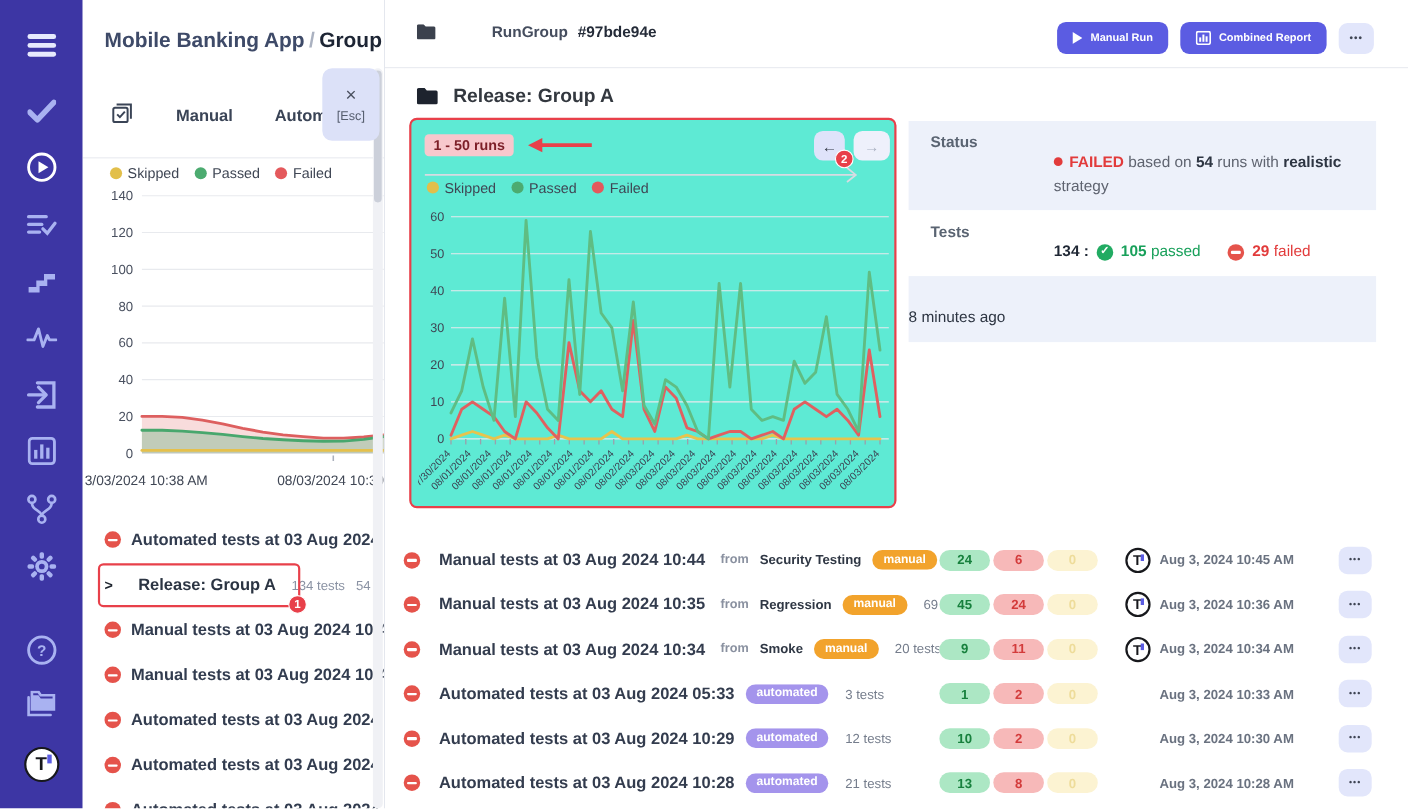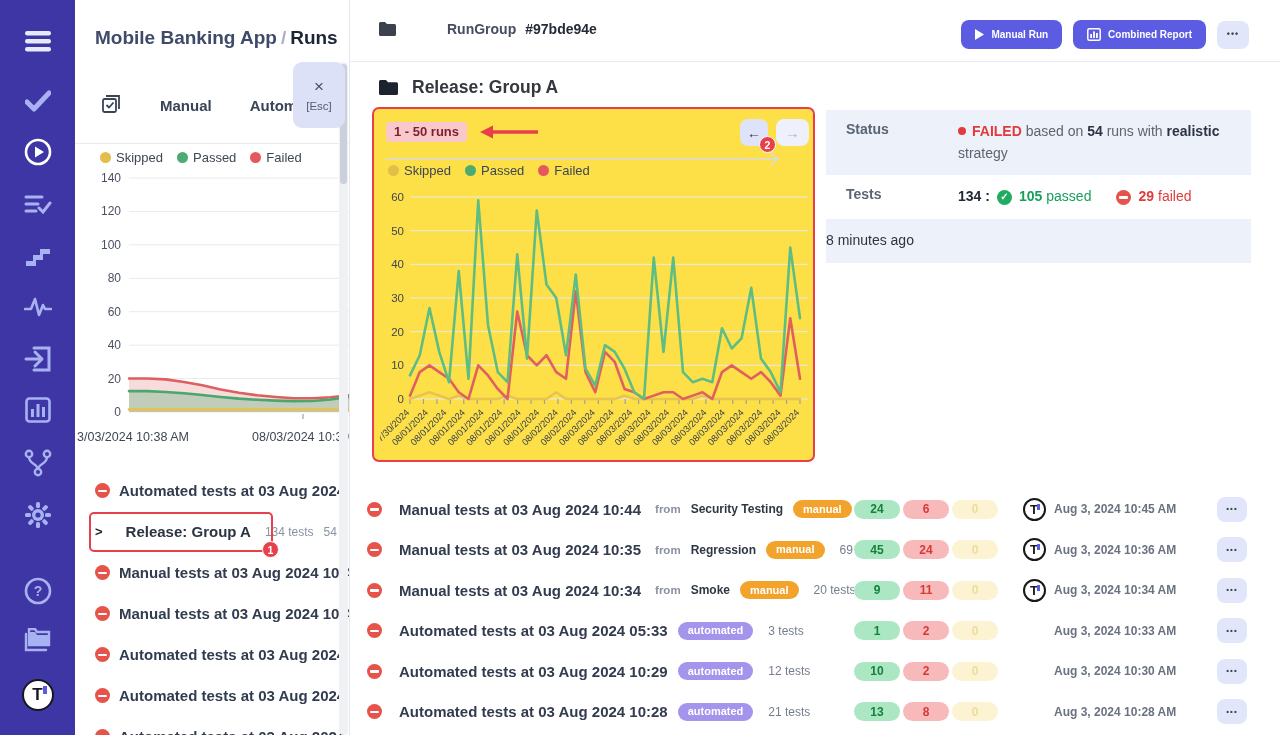--- a/index.html
+++ b/index.html
@@ -59,38 +59,38 @@
   .mh-left .lbl { font-size:14px; font-weight:600; color:#454d5e;margin-left:42px; }
   .mh-left .id { font-size:14px; font-weight:bold; color:#242b38; }
   .mh-buttons { position:absolute; right:32px; top:20px; display:flex; gap:11px; align-items:center; }
   .btn-primary { display:flex; align-items:center; gap:7px; background:#5b5ce2; color:#fff; font-size:10px; font-weight:bold;
                  border:none; border-radius:8px; padding:0 14px; height:29px; cursor:pointer; }
   .btn-more { background:#e2e6fb; border:none; border-radius:8px; width:32px; height:28px; color:#3f4554;
               font-size:13px; font-weight:bold; cursor:pointer; line-height:1; }
   .section-title { position:absolute; left:29px; top:77px; display:flex; align-items:center; gap:14px; }
   .section-title .txt { font-size:17.5px; font-weight:bold; color:#33383f; }
 
-  .chart-box { position:absolute; left:22px; top:107px; width:443px; height:355px; border:2.5px solid #e8404a; border-radius:7px; background:#fde047; }
+  .chart-box { position:absolute; left:22px; top:107px; width:443px; height:355px; border:2.5px solid #e8404a; border-radius:7px; background:#5eead4; }
   .runs-range { position:absolute; left:12px; top:13px; background:#f8c8cd; border-radius:4px; padding:2px 8px 3px;
                 font-size:13px; font-weight:bold; color:#7c1f28; }
   .range-arrow { position:absolute; left:106px; top:16px; }
   .pag-prev { position:absolute; left:366px; top:10px; width:28px; height:27px; background:#dfe3fa; border:none; border-radius:8px;
               font-size:14px; color:#2f3542; cursor:pointer; }
   .pag-next { position:absolute; left:402px; top:10px; width:33px; height:27px; background:#eef0fb; border:none; border-radius:8px;
               font-size:14px; color:#aab1c2; cursor:pointer; }
   .pag-badge { position:absolute; left:385px; top:27px; z-index:3; }
   .gray-arrow { position:absolute; left:12px; top:42px; }
   .cb-legend { position:absolute; left:14px; top:54px; }
   .main-chart { position:absolute; left:6px; top:74px; }
 
   .status-panel { position:absolute; left:476px; top:110px; width:425px; }
   .sp-row { display:flex; font-size:14px; }
   .sp-row.alt { background:#edf1fa; }
   .sp-label { flex:0 0 132px; padding:11px 0 1px 20px; font-weight:600; color:#5a6472; }
-  .sp-value { padding:11px 14px 11px 0; color:#5f6470; line-height:1.55; }
+  .sp-value { padding:27px 14px 11px 0; color:#5f6470; line-height:1.55; }
   .sp-status-dot { display:inline-block; width:8px; height:8px; border-radius:50%; background:#e23b3b; margin-right:6px; position:relative; top:-1px; }
   .t-red { color:#e23b3b; font-weight:bold; }
   .t-bold { color:#2d3542; font-weight:bold; }
   .t-green { color:#18a05a; }
   .sp-tests { display:flex; align-items:center; gap:7px; }
   .check-ic { width:15px; height:15px; border-radius:50%; background:#21ab62; color:#fff; font-size:10px; font-weight:bold;
               display:inline-flex; align-items:center; justify-content:center; }
   .minus-sm { width:15px; height:15px; border-radius:50%; background:#e5534b; position:relative; display:inline-block; }
   .minus-sm::after { content:""; position:absolute; left:3px; top:6.5px; width:9px; height:2.5px; background:#fff; border-radius:1px; }
   .sp-updated { color:#2d3542; }
@@ -229,21 +229,21 @@
     <div class="sb-icon" style="top:678px;height:34px">
       <div class="sb-logo">
           <span>T</span>
           <span class="acc"></span>
         </div>
     </div>
   </nav>
 
   <section class="left-panel">
     <div class="lp-title">
-      <span class="proj">Mobile Banking App</span><span class="sep">/</span><span class="page">Runs</span>
+      <span class="proj">Mobile Banking App</span><span class="sep">/</span><span class="page">Group</span>
     </div>
 
     <div class="lp-tabs">
       <span class="tab-toolbar-icon">
         <svg width="21" height="21" viewBox="0 0 21 21">
             <g stroke="#3a4456" stroke-width="1.8" fill="none">
               <path d="M5 3 L18 3 L18 16"></path>
               <rect x="2" y="6" width="13" height="13" rx="1.5"></rect>
               <polyline points="5.5,12 8,14.5 12.5,9.5"></polyline>
             </g>

